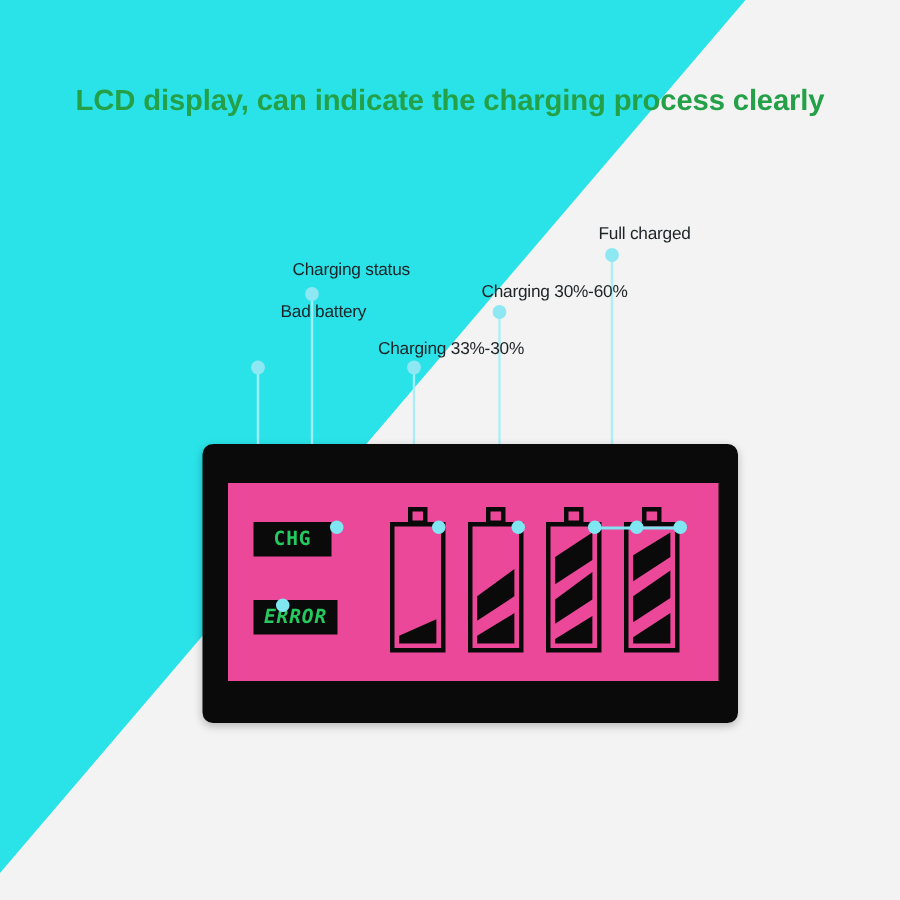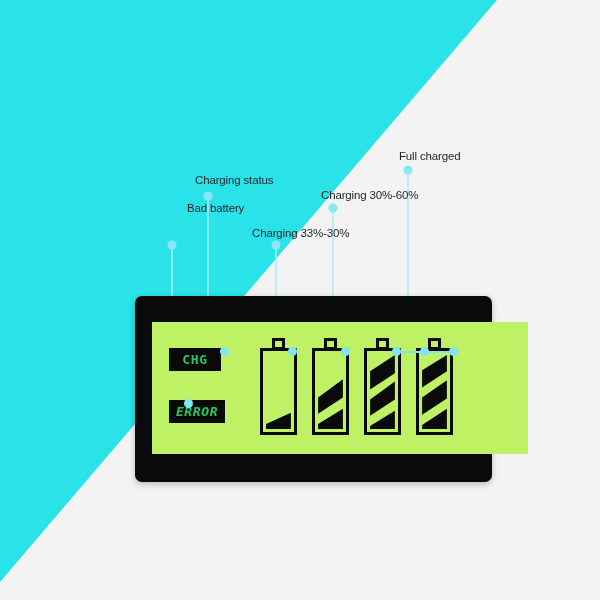--- a/index.html
+++ b/index.html
@@ -71,23 +71,23 @@
     width: 357px;
     height: 186px;
     background: #0a0a0a;
     border-radius: 7px;
     box-shadow: 0 2px 6px rgba(0,0,0,0.25);
   }
   .lcd-panel {
     position: absolute;
     left: 17px;
     top: 26px;
-    width: 376px;
+    width: 327px;
     height: 132px;
-    background: #bef264;
+    background: #ec4899;
   }
 
   
   .seg-tag {
     position: absolute;
     background: #0a0a0a;
     color: #25c95f;
     font-family: "DejaVu Sans Mono", monospace;
     font-size: 13px;
     font-weight: bold;
@@ -150,20 +150,21 @@
 </head>
 <body>
 
 <div id="stage">
 
   <svg class="bg-layer" viewBox="0 0 600 600" preserveAspectRatio="none">
     <rect x="0" y="0" width="600" height="600" fill="#f2f3f2"></rect>
     <polygon points="0,0 497,0 0,582" fill="#2ae3e8"></polygon>
   </svg>
 
+  <div class="headline">LCD display, can indicate the charging process clearly</div>
 
   <svg class="leaders" viewBox="0 0 600 600" preserveAspectRatio="none">
     <g stroke="#a9eef6" stroke-width="1.6" fill="none" opacity="0.95">
       <line x1="172" y1="245" x2="172" y2="403"></line>
       <line x1="208" y1="196" x2="208" y2="351"></line>
       <line x1="276" y1="245" x2="276" y2="351"></line>
       <line x1="333" y1="208" x2="333" y2="351"></line>
       <line x1="408" y1="170" x2="408" y2="351"></line>
     </g>
     <g fill="#8ee8f3">

